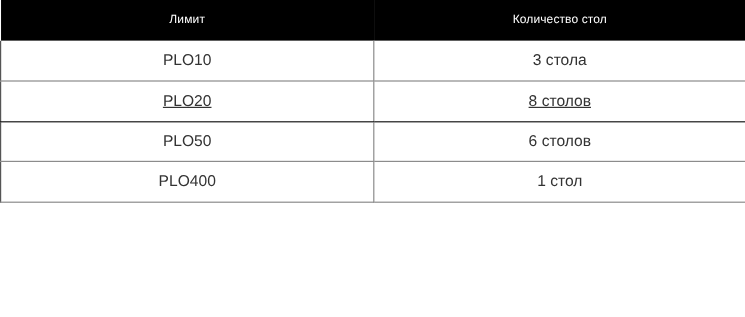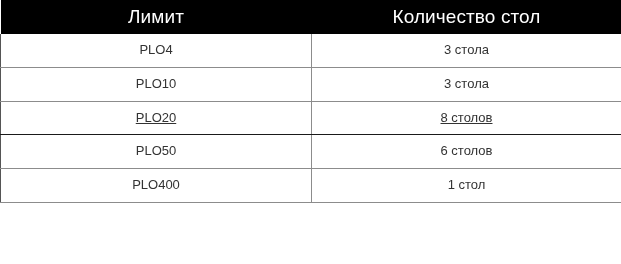--- a/index.html
+++ b/index.html
@@ -35,21 +35,21 @@
   .limits-table col.col-tables { width: 310px; }
 
   thead tr.head-row {
     height: 34px;
     background: #000000;
   }
 
   thead th {
     background: #000000;
     color: #ffffff;
-    font-size: 19px;
+    font-size: 10px;
     font-weight: 400;
     text-align: center;
     vertical-align: middle;
     padding: 0;
     border: 0;
     letter-spacing: .1px;
     height: 34px;
     line-height: 34px;
   }
 
@@ -104,24 +104,20 @@
       <col class="col-tables">
     </colgroup>
     <thead>
       <tr class="head-row">
         <th>Лимит</th>
         <th>Количество стол</th>
       </tr>
     </thead>
     <tbody>
 
-      <tr class="data-row">
-        <td class="cell-limit">PLO4</td>
-        <td class="cell-tables">3 стола</td>
-      </tr>
 
       <tr class="data-row">
         <td class="cell-limit">PLO10</td>
         <td class="cell-tables">3 стола</td>
       </tr>
 
       <tr class="data-row dark-sep">
         <td class="cell-limit">PLO20</td>
         <td class="cell-tables">8 столов</td>
       </tr>

